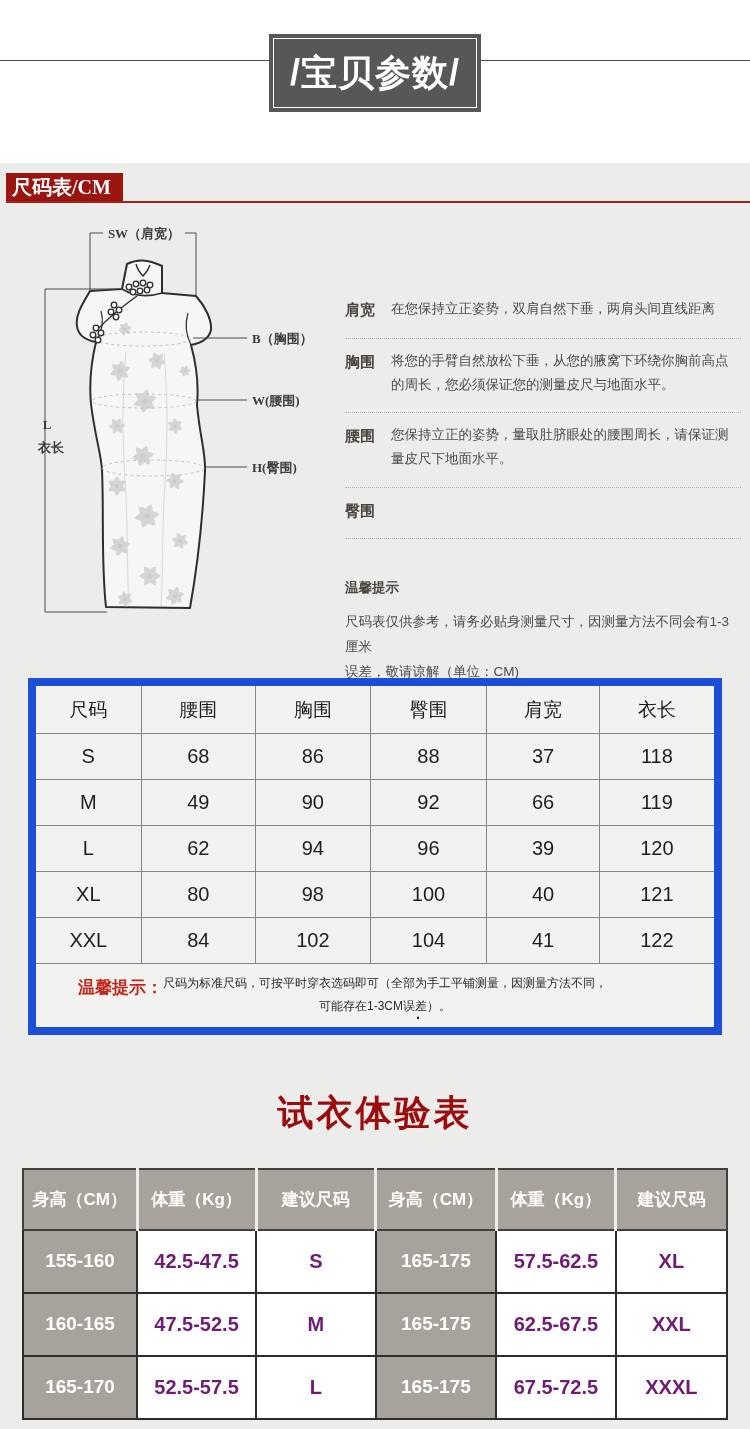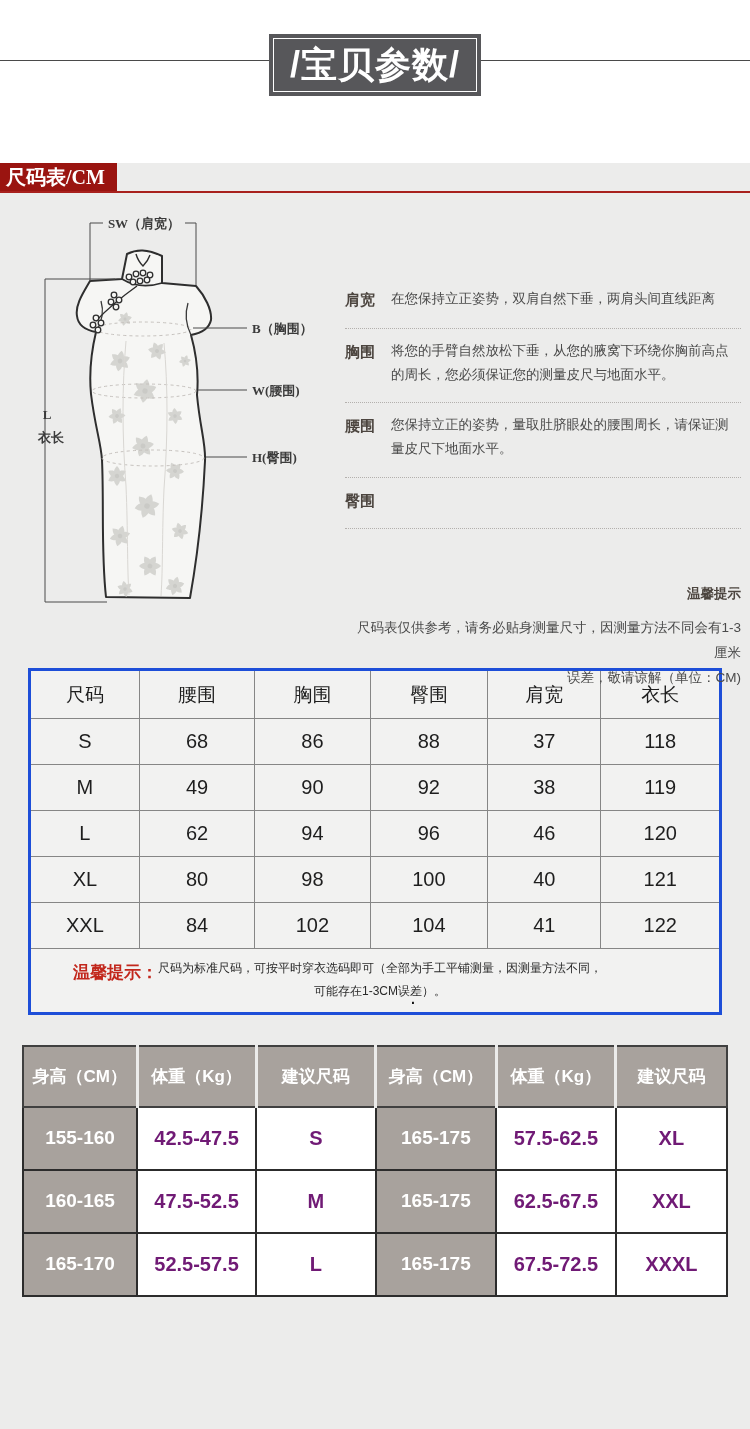--- a/index.html
+++ b/index.html
@@ -4,45 +4,45 @@
 <style>
   html,body { margin:0; padding:0; background:#fff; }
   .page { width:750px; height:1429px; position:relative; background:#ececeb;
           font-family:"Liberation Sans","DejaVu Sans",sans-serif; overflow:hidden; }
 
   
   .top-band { height:163px; background:#ffffff; position:relative; }
   .mid-line { position:absolute; left:0; right:0; top:60px; height:1px; background:#4a4a4a; }
   .title-box { position:absolute; left:50%; top:34px; transform:translateX(-50%);
                background:#57575a; padding:4px; }
-  .title-inner { border:1px solid #ffffff; padding:4px 16px; }
+  .title-inner { border:1px solid #ffffff; padding:12px 16px; }
   .title-text { color:#ffffff; font-size:36px; font-weight:bold; line-height:44px;
                 letter-spacing:1px; white-space:nowrap; }
 
   
-  .ribbon-row { padding-top:0; }
+  .ribbon-row { padding-top:10px;margin-left:6px; }
   .ribbon { display:inline-block; background:#9a1410; color:#fff;
             font-family:"Liberation Serif","DejaVu Serif",serif; font-weight:bold;
             font-size:20px; line-height:22px; padding:3px 12px 3px 6px; }
   .red-line { height:2px; background:#a8211d; }
 
   
   .diagram-row { position:relative; height:455px; }
   .dress-svg { position:absolute; left:25px; top:8px; width:330px; height:450px; }
   .measure-col { position:absolute; left:345px; top:0; width:396px; padding-top:84px; box-sizing:border-box; }
   .m-row { display:flex; padding:10px 0 15px; border-bottom:1px dotted #b3b0ad; }
   .m-row .term { width:46px; flex:none; font-weight:bold; color:#4c453f; font-size:15px; line-height:1.7; }
   .m-row .desc { color:#4a4a4a; font-size:13.5px; line-height:1.8; max-width:338px; }
-  .tips { margin-top:56px;text-align:right; }
+  .tips { margin-top:40px; }
   .tips-title { font-weight:bold; color:#4c453f; font-size:13.5px; margin-bottom:13px; }
   .tips-body { color:#4a4a4a; font-size:13.5px; line-height:1.85; }
 
   
   .size-table { width:694px; margin:20px auto 0; border-collapse:collapse; table-layout:fixed;
-                background:#f2f2f1; border:3px solid #1d4ed8; }
+                background:#f2f2f1; border:8px solid #1d4ed8; }
   .size-table th, .size-table td { border:1px solid #868686; text-align:center; color:#1e1e1e; }
   .size-table th { height:45px; font-size:19px; font-weight:normal; }
   .size-table td { height:43px; font-size:20px; }
   .note-cell { height:74px; text-align:left; padding:8px 12px 8px 42px; position:relative; }
   .note-flex { display:flex; align-items:flex-start; }
   .note-label { color:#c2271c; font-weight:bold; font-size:17px; line-height:1.85; flex:none; }
   .note-text { color:#2a2a2a; font-size:12px; line-height:1.95; }
   .stray { position:absolute; left:380px; top:46px; color:#111; font-weight:bold; font-size:14px; }
 
   
@@ -238,29 +238,29 @@
         <td>86</td>
         <td>88</td>
         <td>37</td>
         <td>118</td>
       </tr>
       <tr>
         <td>M</td>
         <td>49</td>
         <td>90</td>
         <td>92</td>
-        <td>38</td>
+        <td>66</td>
         <td>119</td>
       </tr>
       <tr>
         <td>L</td>
         <td>62</td>
         <td>94</td>
         <td>96</td>
-        <td>46</td>
+        <td>39</td>
         <td>120</td>
       </tr>
       <tr>
         <td>XL</td>
         <td>80</td>
         <td>98</td>
         <td>100</td>
         <td>40</td>
         <td>121</td>
       </tr>
@@ -280,20 +280,21 @@
               <span>尺码为标准尺码，可按平时穿衣选码即可（全部为手工平铺测量，因测量方法不同，</span><br>
               <span>可能存在1-3CM误差）。</span>
             </span>
           </div>
           <span class="stray">·</span>
         </td>
       </tr>
     </tbody>
   </table>
 
+  <div class="fit-title">试衣体验表</div>
 
   <table class="fit-table">
     <colgroup>
         <col style="width:16.2%">
         <col style="width:16.9%">
         <col style="width:17.0%">
         <col style="width:17.1%">
         <col style="width:17.0%">
         <col style="width:15.8%">
       </colgroup>

